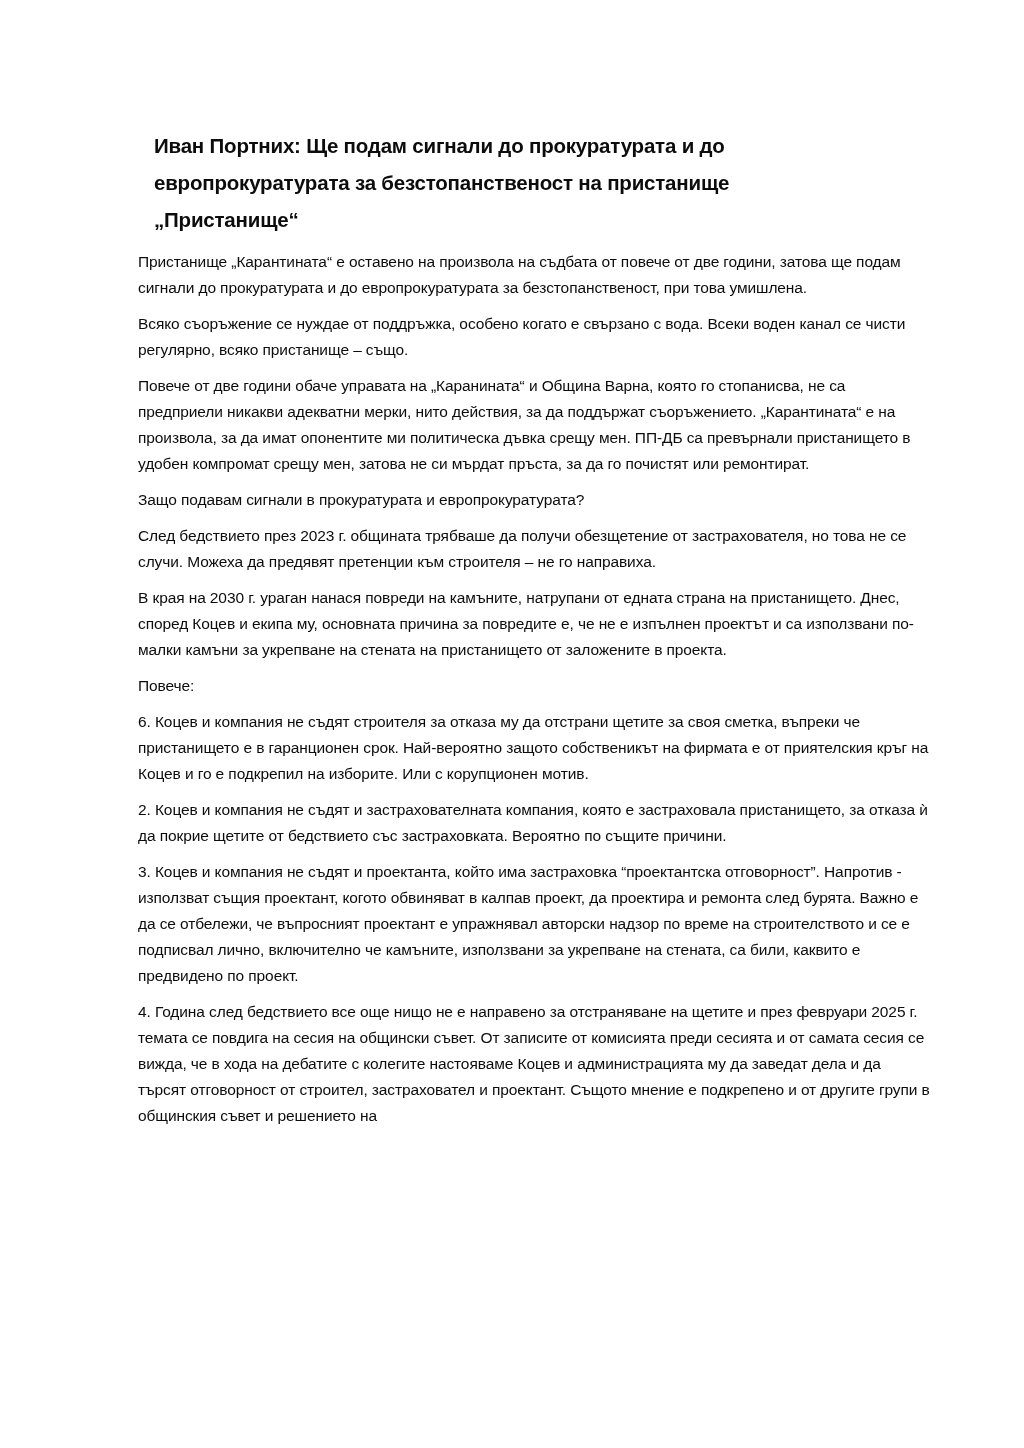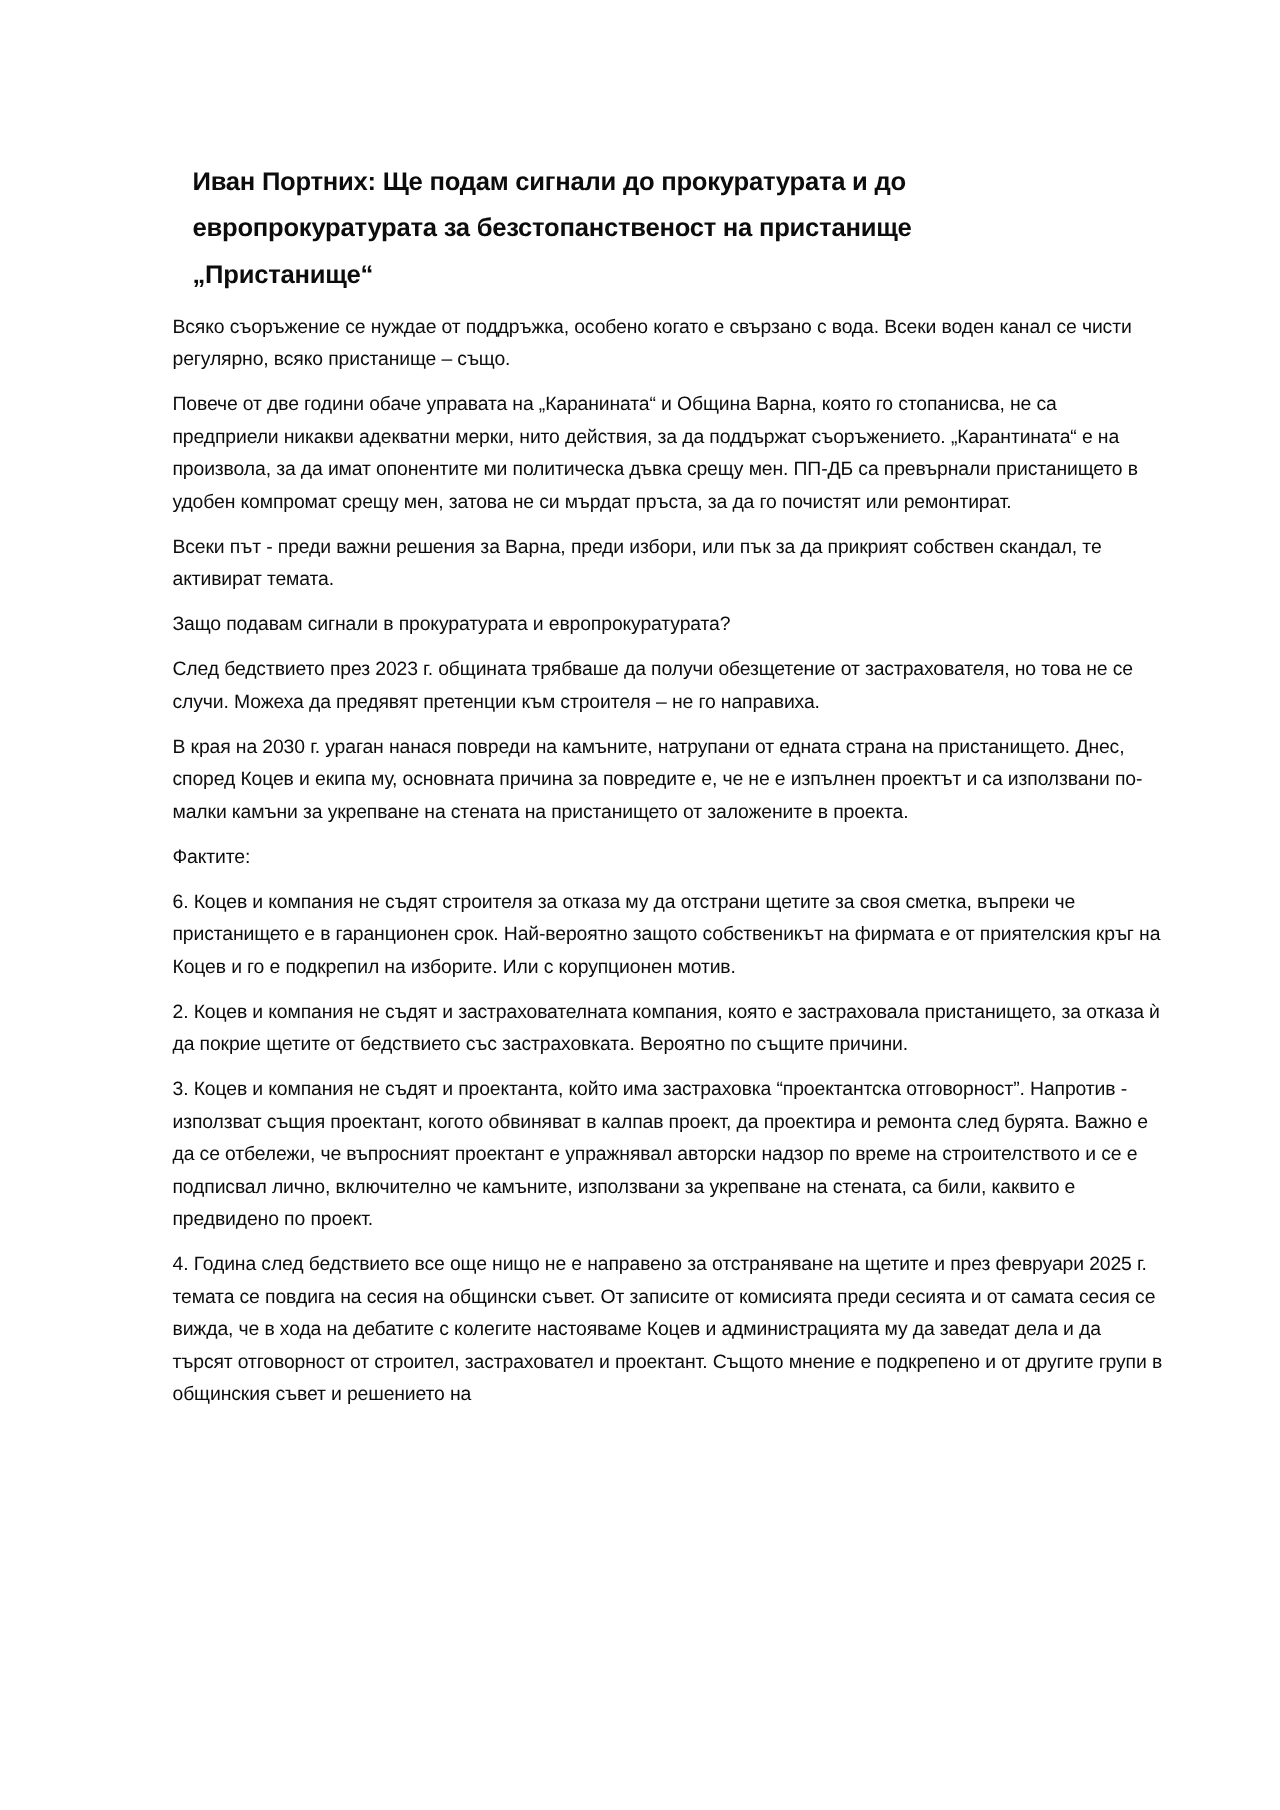--- a/index.html
+++ b/index.html
@@ -39,29 +39,29 @@
 <body>
 
 <div class="page">
 
   <h1 class="doc-title">
     <span class="title-line">Иван Портних: Ще подам сигнали до прокуратурата и до</span>
     <span class="title-line">европрокуратурата за безстопанственост на пристанище</span>
     <span class="title-line">„Пристанище“</span>
   </h1>
 
+  <p class="doc-par">Пристанище „Карантината“ е оставено на произвола на съдбата от повече от две години, затова ще подам сигнали до прокуратурата и до европрокуратурата за безстопанственост, при това умишлена.</p>
   <p class="doc-par">Всяко съоръжение се нуждае от поддръжка, особено когато е свързано с вода. Всеки воден канал се чисти регулярно, всяко пристанище – също.</p>
   <p class="doc-par">Повече от две години обаче управата на „Каранината“ и Община Варна, която го стопанисва, не са предприели никакви адекватни мерки, нито действия, за да поддържат съоръжението. „Карантината“ е на произвола, за да имат опонентите ми политическа дъвка срещу мен. ПП-ДБ са превърнали пристанището в удобен компромат срещу мен, затова не си мърдат пръста, за да го почистят или ремонтират.</p>
-  <p class="doc-par">Всеки път - преди важни решения за Варна, преди избори, или пък за да прикрият собствен скандал, те активират темата.</p>
 
   <p class="doc-par bold">Защо подавам сигнали в прокуратурата и европрокуратурата?</p>
 
   <p class="doc-par">След бедствието през 2023 г. общината трябваше да получи обезщетение от застрахователя, но това не се случи. Можеха да предявят претенции към строителя – не го направиха.</p>
   <p class="doc-par">В края на 2030 г. ураган нанася повреди на камъните, натрупани от едната страна на пристанището. Днес, според Коцев и екипа му, основната причина за повредите е, че не е изпълнен проектът и са използвани по-малки камъни за укрепване на стената на пристанището от заложените в проекта.</p>
 
-  <p class="doc-par bold">Фактите:</p>
+  <p class="doc-par bold">Повече:</p>
 
   <p class="doc-par">6. Коцев и компания не съдят строителя за отказа му да отстрани щетите за своя сметка, въпреки че пристанището е в гаранционен срок. Най-вероятно защото собственикът на фирмата е от приятелския кръг на Коцев и го е подкрепил на изборите. Или с корупционен мотив.</p>
   <p class="doc-par">2. Коцев и компания не съдят и застрахователната компания, която е застраховала пристанището, за отказа ѝ да покрие щетите от бедствието със застраховката. Вероятно по същите причини.</p>
   <p class="doc-par">3. Коцев и компания не съдят и проектанта, който има застраховка “проектантска отговорност”. Напротив - използват същия проектант, когото обвиняват в калпав проект, да проектира и ремонта след бурята. Важно е да се отбележи, че въпросният проектант е упражнявал авторски надзор по време на строителството и се е подписвал лично, включително че камъните, използвани за укрепване на стената, са били, каквито е предвидено по проект.</p>
   <p class="doc-par">4. Година след бедствието все още нищо не е направено за отстраняване на щетите и през февруари 2025 г. темата се повдига на сесия на общински съвет. От записите от комисията преди сесията и от самата сесия се вижда, че в хода на дебатите с колегите настояваме Коцев и администрацията му да заведат дела и да търсят отговорност от строител, застраховател и проектант. Същото мнение е подкрепено и от другите групи в общинския съвет и решението на</p>
 
 </div>
 
 </body></html>

